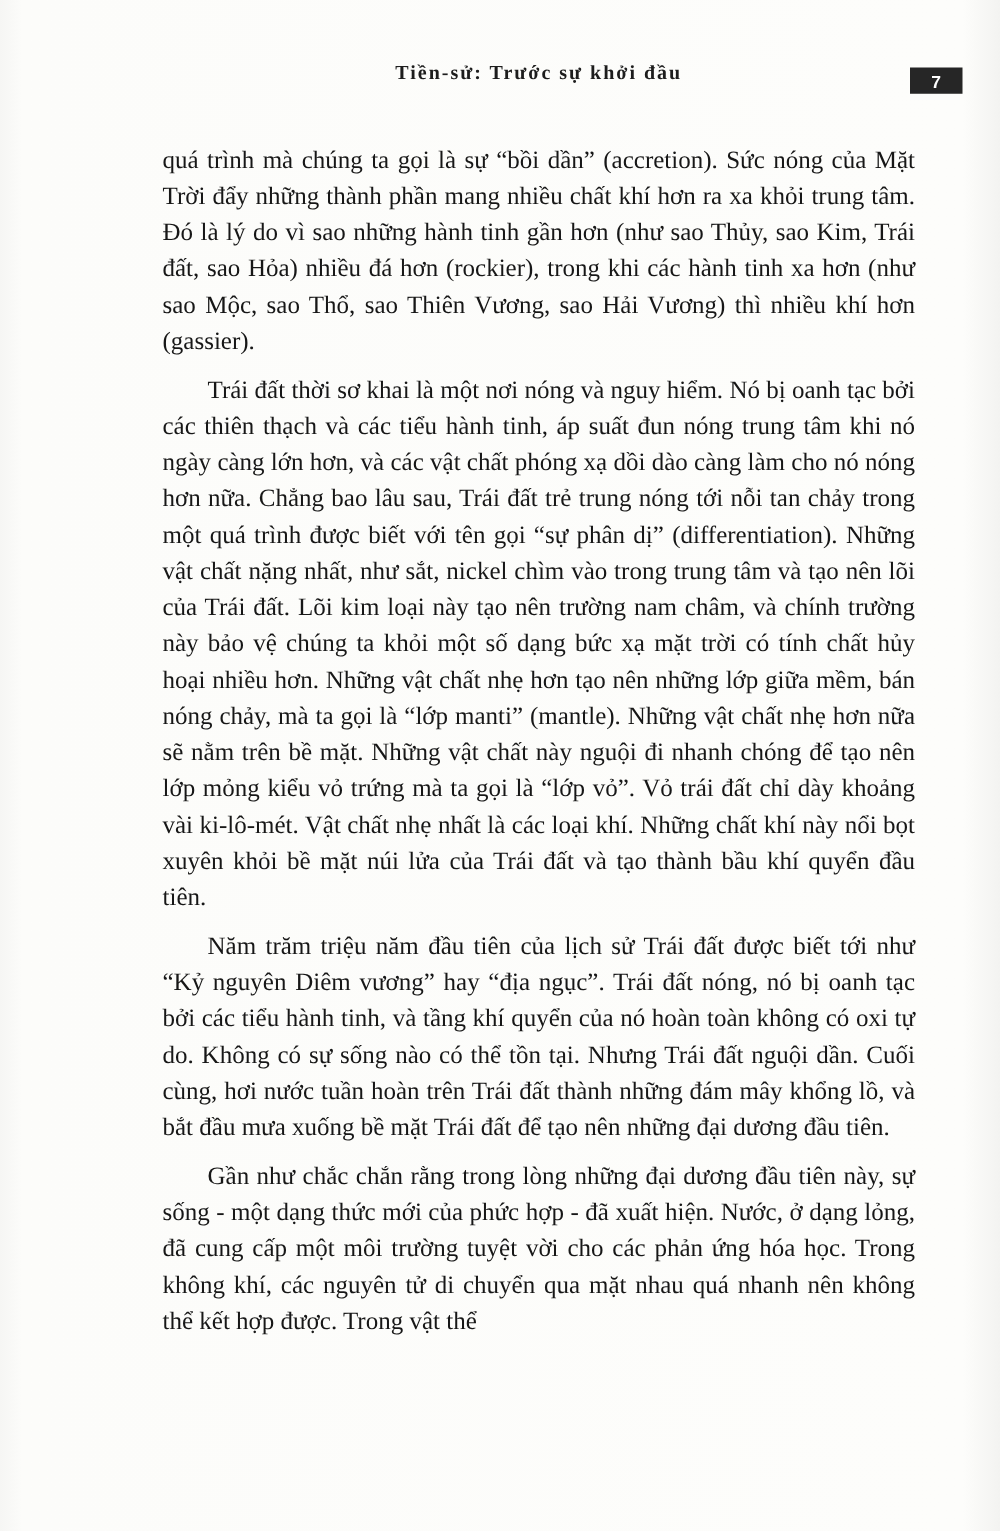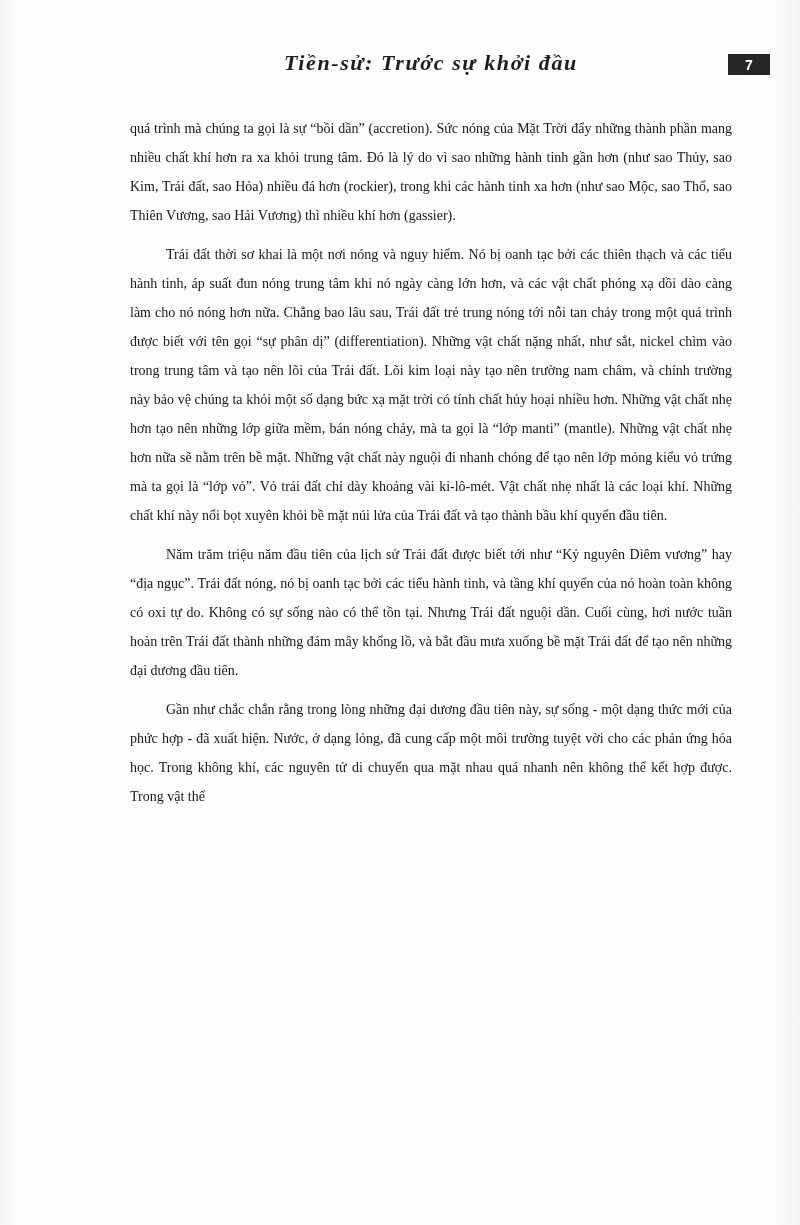--- a/index.html
+++ b/index.html
@@ -23,23 +23,22 @@
     background: linear-gradient(90deg, #f6f6f4 0px, #fcfcfa 18px, #fdfdfb 770px, #f3f3f1 800px);
   }
   .header {
     position: relative;
     height: 24px;
     margin-bottom: 40px;
     text-align: center;
   }
   .running-title {
     display: inline-block;
-    font-style: italic;
     font-weight: bold;
-    font-size: 22px;
+    font-size: 16px;
     letter-spacing: 1.6px;
     color: #1d1d1d;
     white-space: nowrap;
   }
   .page-number-box {
     position: absolute;
     top: 54px;
     right: 30px;
     width: 42px;
     height: 21px;
@@ -52,21 +51,21 @@
     color: #ffffff;
     font-family: "Liberation Sans", sans-serif;
     font-weight: bold;
     font-size: 14px;
     font-style: normal;
     letter-spacing: 0;
     line-height: 1;
   }
   .body-text p {
     margin: 0 0 10px 0;
-    font-size: 14px;
+    font-size: 20px;
     line-height: 29px;
     text-align: justify;
     text-indent: 36px;
     color: #171717;
   }
   .body-text p.no-indent {
     text-indent: 0;
   }
 </style>
 </head>

